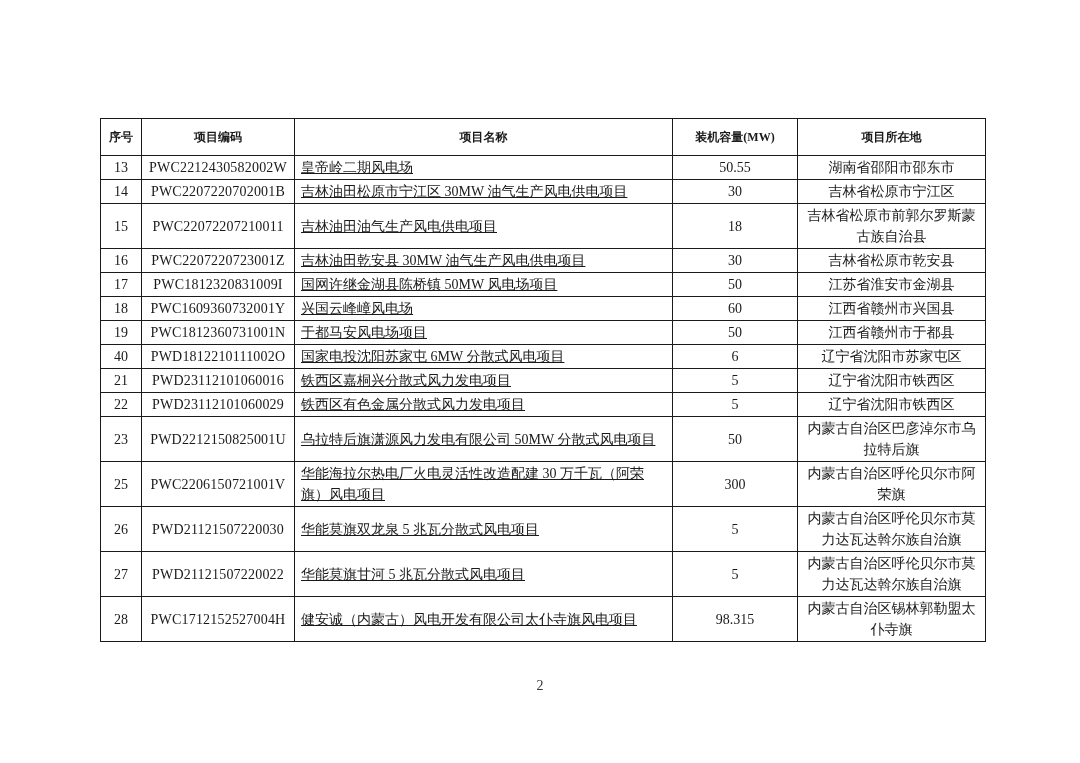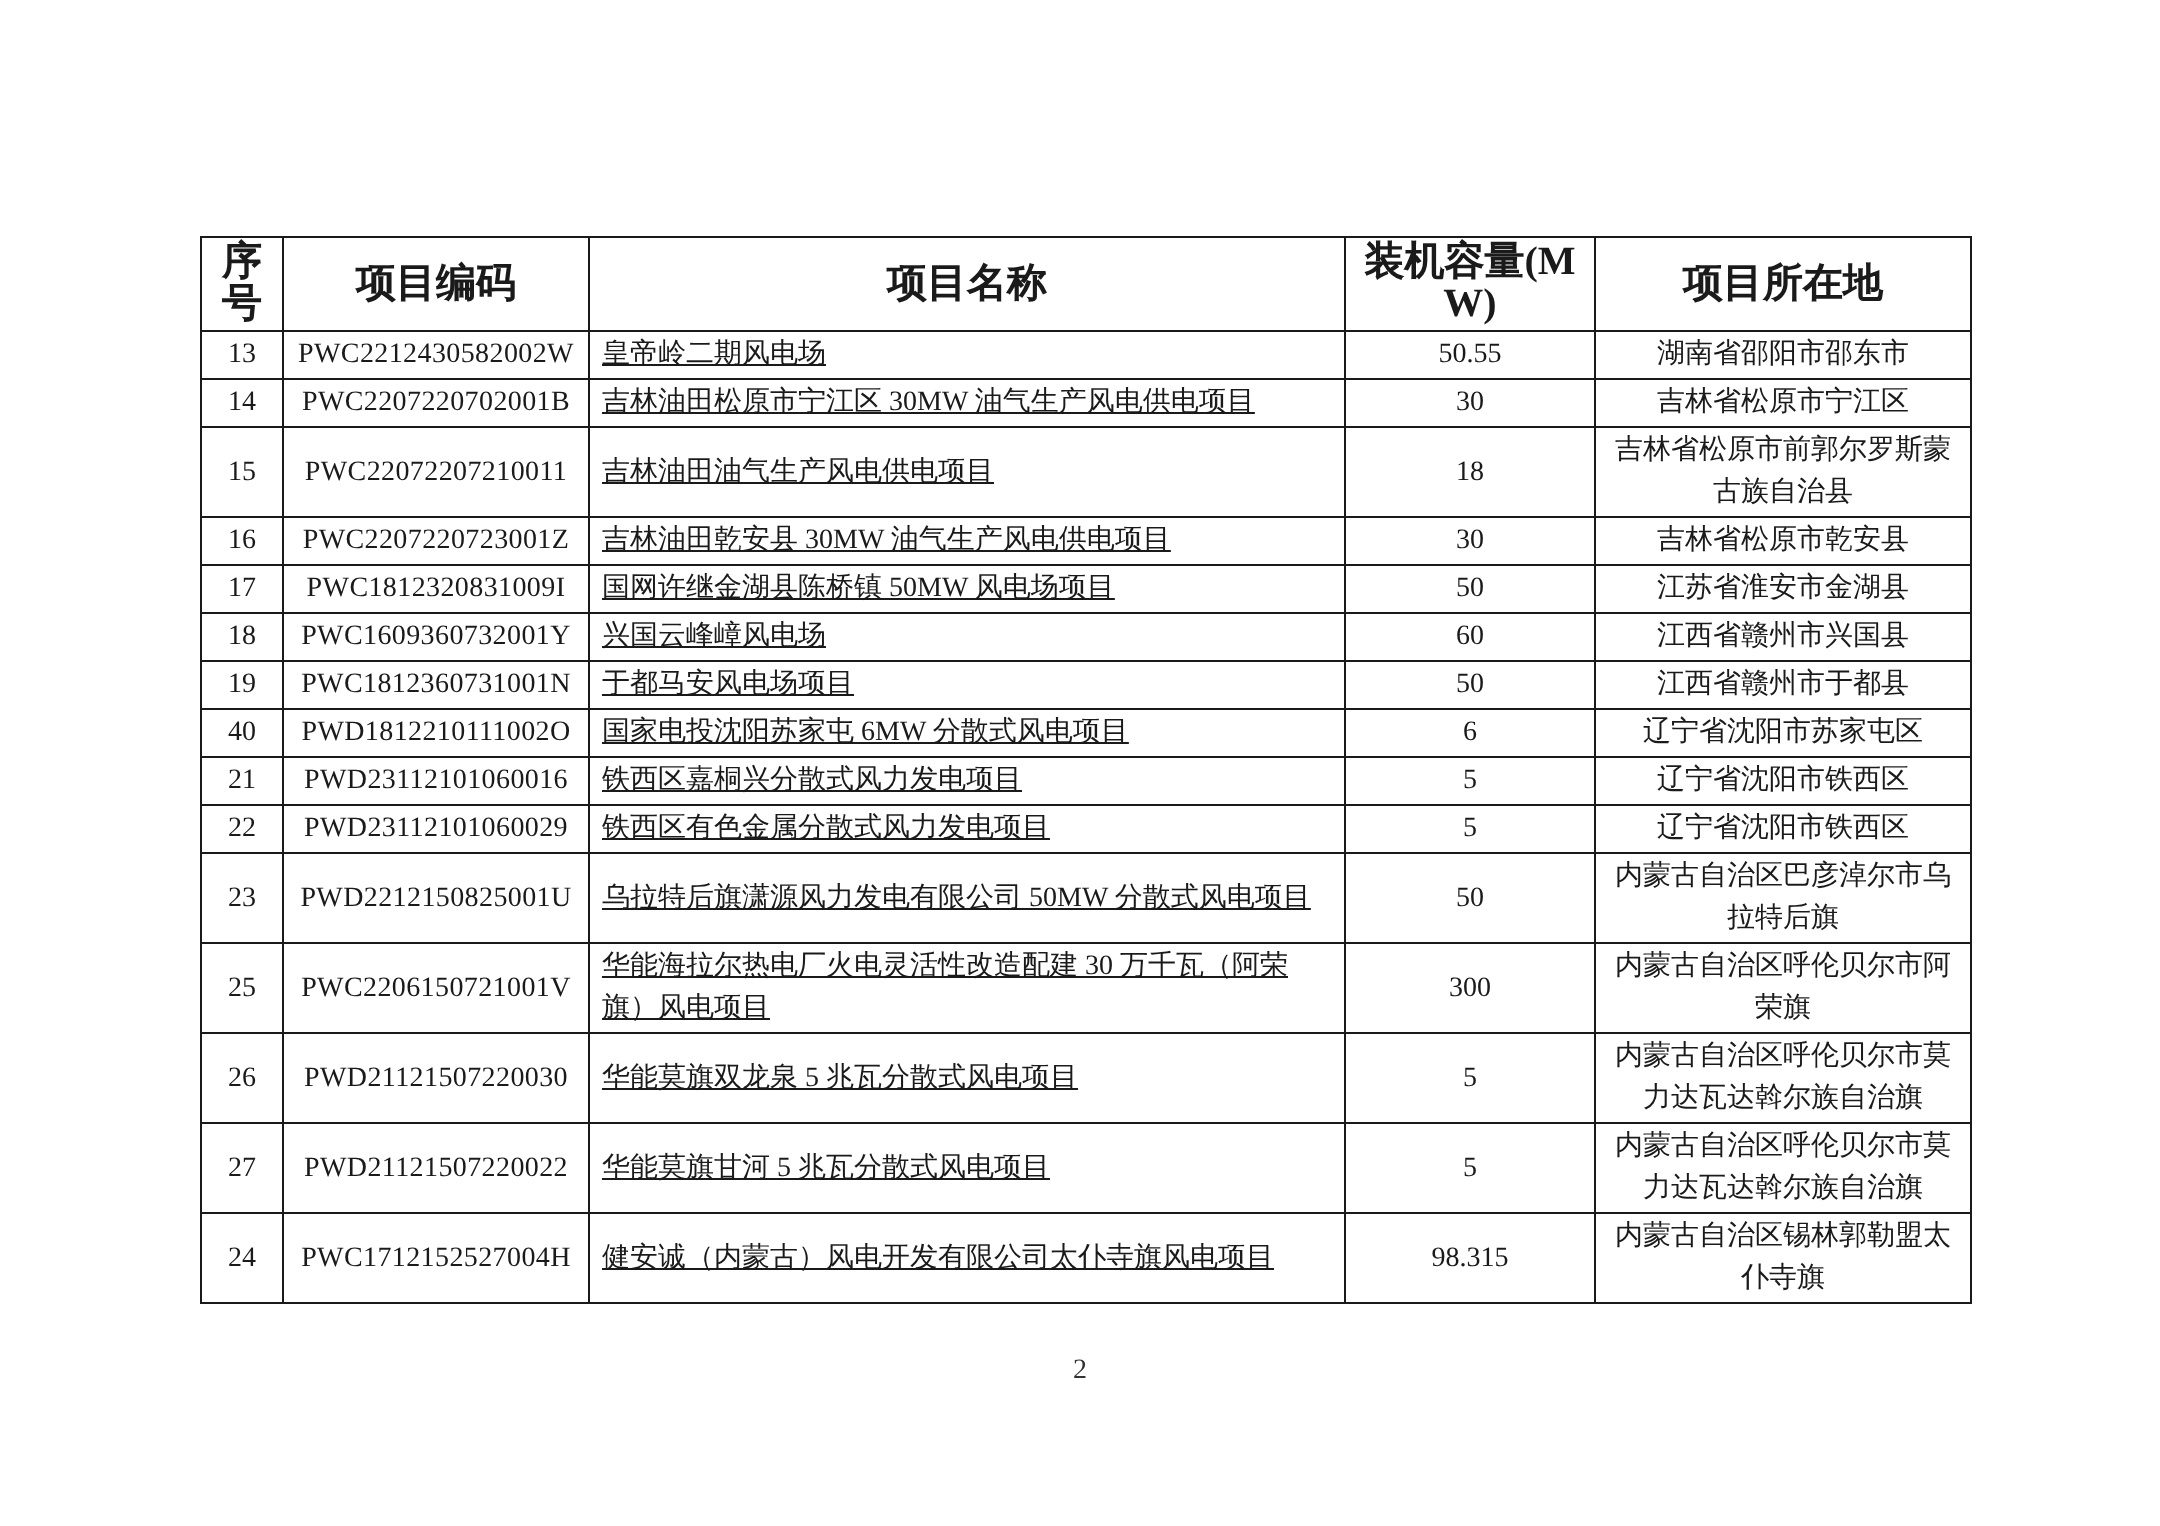--- a/index.html
+++ b/index.html
@@ -25,21 +25,21 @@
   }
   th, td {
     border: 1px solid #1a1a1a;
     vertical-align: middle;
     font-size: 14px;
     line-height: 21px;
     padding: 1px 6px;
     word-break: break-all;
   }
   th {
-    font-size: 20px;
+    font-size: 12px;
     font-weight: bold;
     height: 37px;
     text-align: center;
     padding: 2px 2px;
   }
   td.c-serial   { text-align: center; }
   td.c-code     { text-align: center; letter-spacing: 0.2px; }
   td.c-name     { text-align: left; text-decoration: underline; }
   td.c-capacity { text-align: center; }
   td.c-location { text-align: center; }
@@ -168,21 +168,21 @@
           <td class="c-location">内蒙古自治区呼伦贝尔市莫力达瓦达斡尔族自治旗</td>
         </tr>
         <tr class="data-row">
           <td class="c-serial">27</td>
           <td class="c-code">PWD21121507220022</td>
           <td class="c-name">华能莫旗甘河 5 兆瓦分散式风电项目</td>
           <td class="c-capacity">5</td>
           <td class="c-location">内蒙古自治区呼伦贝尔市莫力达瓦达斡尔族自治旗</td>
         </tr>
         <tr class="data-row">
-          <td class="c-serial">24</td>
+          <td class="c-serial">28</td>
           <td class="c-code">PWC1712152527004H</td>
           <td class="c-name">健安诚（内蒙古）风电开发有限公司太仆寺旗风电项目</td>
           <td class="c-capacity">98.315</td>
           <td class="c-location">内蒙古自治区锡林郭勒盟太仆寺旗</td>
         </tr>
       </tbody>
   </table>
 
   <div class="page-number">2</div>
 

